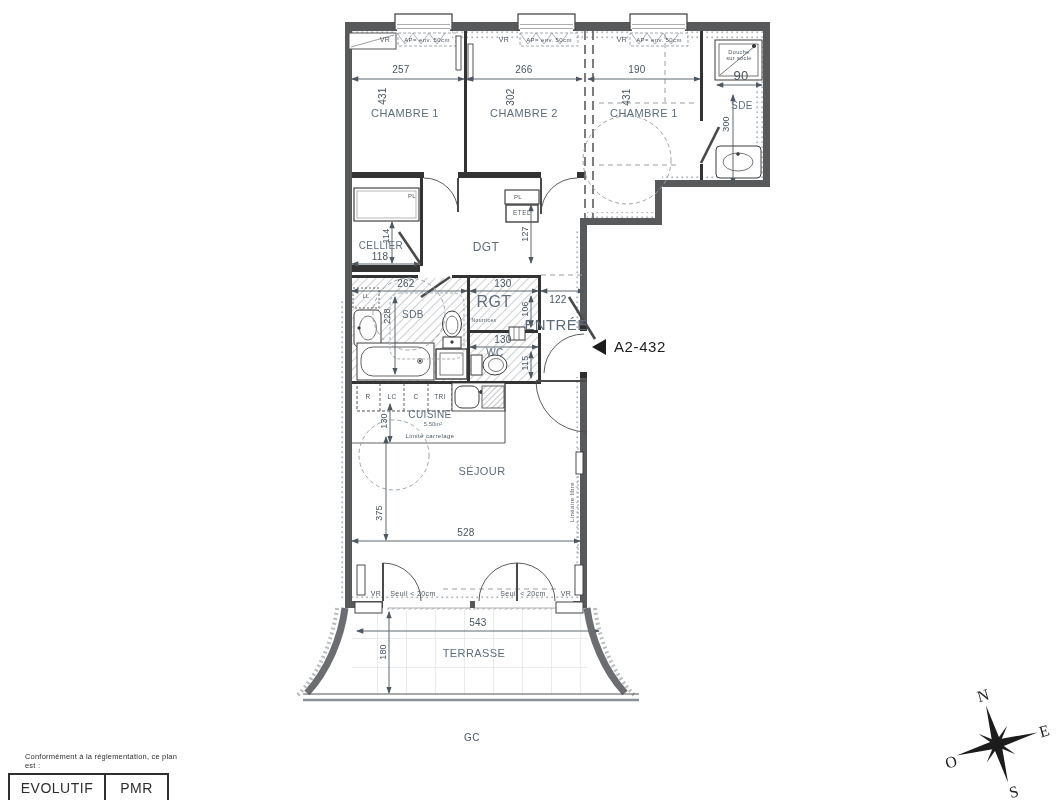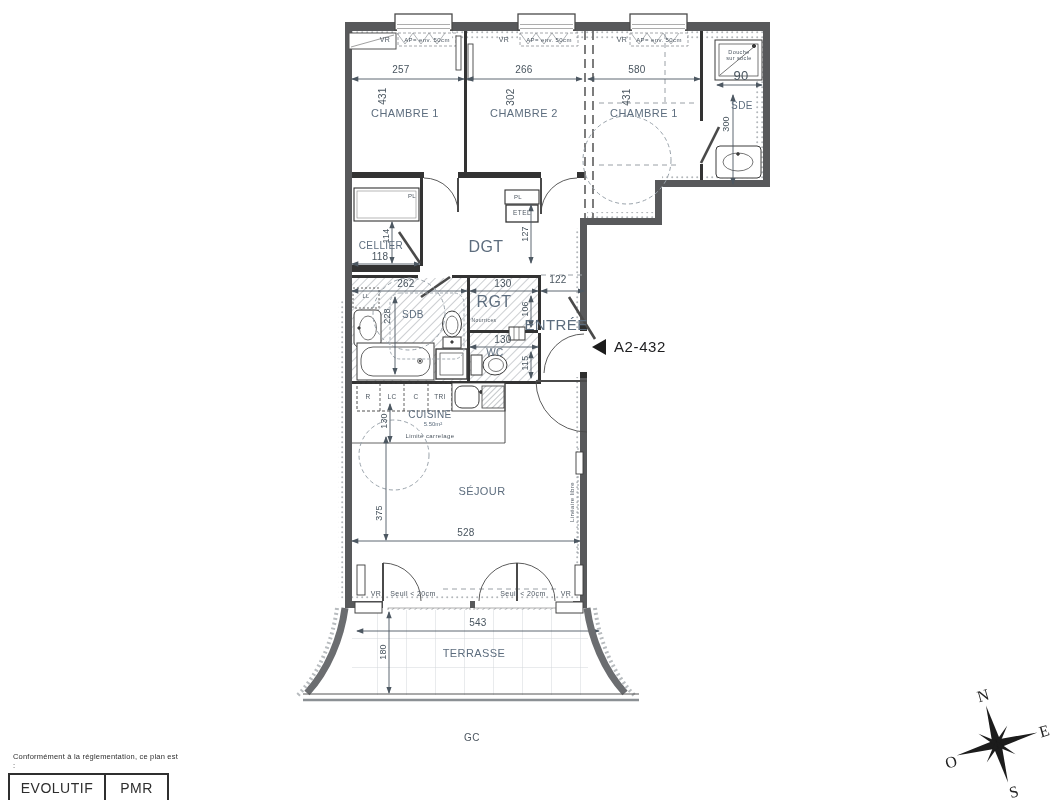--- a/index.html
+++ b/index.html
@@ -9,21 +9,21 @@
   .lbl{position:absolute;transform:translate(-50%,-50%);white-space:nowrap;
        color:#5d6d7e;font-size:10px;letter-spacing:.4px;line-height:1.05;}
   .rot{transform:translate(-50%,-50%) rotate(-90deg);}
   .room{font-size:11px;}
   .dim{color:#49555f;font-size:10px;letter-spacing:.2px;}
   .tiny{font-size:6px;letter-spacing:0;}
   .ann{color:#4c5660;}
   .wrapbox{white-space:normal;width:32px;text-align:center;}
   .unit-code{color:#1d1d1f;font-size:15px;letter-spacing:.6px;font-weight:500;}
   .legend{position:absolute;left:8px;top:752px;width:170px;}
-  .legend-title{font-size:7.5px;color:#2e2e2e;margin-left:5px;margin-bottom:3px;letter-spacing:.2px;}
+  .legend-title{font-size:7.5px;color:#2e2e2e;margin-left:17px;margin-bottom:3px;letter-spacing:.2px;}
   .legend-box{display:flex;width:157px;height:25px;border:2px solid #2f2f2f;background:#fff;}
   .legend-cell{display:flex;align-items:center;justify-content:center;font-size:14px;
                color:#2d2d2d;letter-spacing:.5px;}
   .legend-cell:first-child{width:94px;border-right:2px solid #2f2f2f;}
   .legend-cell:last-child{flex:1;}
 </style>
 </head>
 <body>
 
 <div class="canvas">
@@ -329,46 +329,46 @@
     <text x="3" y="56" text-anchor="middle" font-family="Liberation Serif, serif" font-size="16" fill="#222">S</text>
     <text x="-49" y="10" text-anchor="middle" font-family="Liberation Serif, serif" font-size="16" fill="#222">O</text>
   </g>
 </svg>
 
 <span class="lbl room" style="left:405px;top:114px">CHAMBRE 1</span>
 <span class="lbl room" style="left:524px;top:114px">CHAMBRE 2</span>
 <span class="lbl room" style="left:644px;top:114px">CHAMBRE 1</span>
 <span class="lbl room" style="left:742px;top:106px;font-size:10px">SDE</span>
 <span class="lbl room" style="left:381px;top:246px;font-size:10px">CELLIER</span>
-<span class="lbl room" style="left:486px;top:247px;font-size:16px">DGT</span>
+<span class="lbl room" style="left:486px;top:247px;font-size:12px">DGT</span>
 <span class="lbl room" style="left:413px;top:315px;font-size:10px">SDB</span>
 <span class="lbl room" style="left:494px;top:302px;font-size:16px">RGT</span>
 <span class="lbl room" style="left:556px;top:325px;font-size:15px">ENTRÉE</span>
 <span class="lbl room" style="left:495px;top:353px;font-size:10px">WC</span>
 <span class="lbl room" style="left:430px;top:415px;font-size:10px">CUISINE</span>
 <span class="lbl tiny" style="left:433px;top:424px">5.50m²</span>
-<span class="lbl room" style="left:482px;top:492px">SÉJOUR</span>
+<span class="lbl room" style="left:482px;top:472px">SÉJOUR</span>
 <span class="lbl room" style="left:474px;top:654px">TERRASSE</span>
 
 <span class="lbl dim" style="left:401px;top:70px">257</span>
 <span class="lbl dim" style="left:524px;top:70px">266</span>
-<span class="lbl dim" style="left:637px;top:70px">580</span>
+<span class="lbl dim" style="left:637px;top:70px">190</span>
 <span class="lbl dim rot" style="left:383px;top:96px">431</span>
 <span class="lbl dim rot" style="left:511px;top:97px">302</span>
 <span class="lbl dim rot" style="left:627px;top:97px">431</span>
 <span class="lbl dim" style="left:741px;top:76px;font-size:13px">90</span>
 <span class="lbl dim rot" style="left:727px;top:124px;font-size:9px">300</span>
 <span class="lbl dim" style="left:380px;top:257px">118</span>
 <span class="lbl dim rot" style="left:387px;top:236px;font-size:9px">114</span>
 <span class="lbl dim rot" style="left:526px;top:234px;font-size:9px">127</span>
 <span class="lbl dim" style="left:406px;top:284px">262</span>
 <span class="lbl dim rot" style="left:388px;top:316px;font-size:9px">228</span>
 <span class="lbl dim" style="left:503px;top:284px">130</span>
 <span class="lbl dim rot" style="left:526px;top:309px;font-size:9px">106</span>
-<span class="lbl dim" style="left:558px;top:280px">122</span>
+<span class="lbl dim" style="left:558px;top:300px">122</span>
 <span class="lbl dim" style="left:503px;top:340px">130</span>
 <span class="lbl dim rot" style="left:526px;top:363px;font-size:9px">115</span>
 <span class="lbl dim rot" style="left:385px;top:421px;font-size:9px">130</span>
 <span class="lbl dim" style="left:466px;top:533px">528</span>
 <span class="lbl dim rot" style="left:380px;top:513px;font-size:9px">375</span>
 <span class="lbl dim" style="left:478px;top:623px">543</span>
 <span class="lbl dim rot" style="left:384px;top:652px;font-size:9px">180</span>
 
 <span class="lbl ann" style="left:385px;top:40px;font-size:7px">VR</span>
 <span class="lbl ann" style="left:427px;top:40px;font-size:6px">AP= env. 50cm</span>

